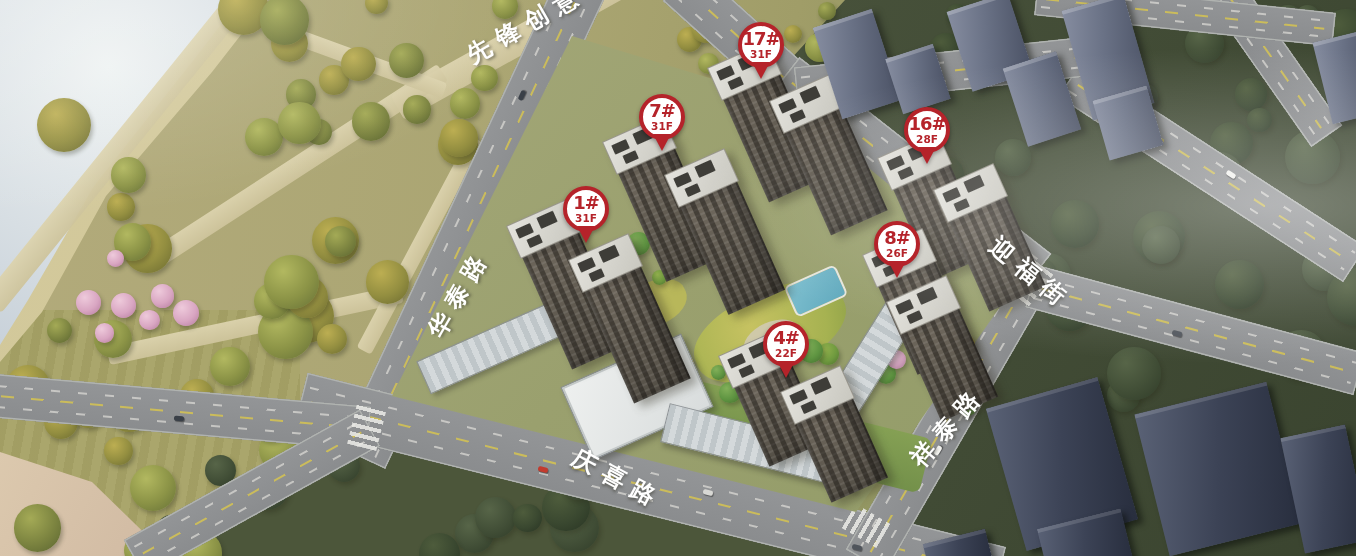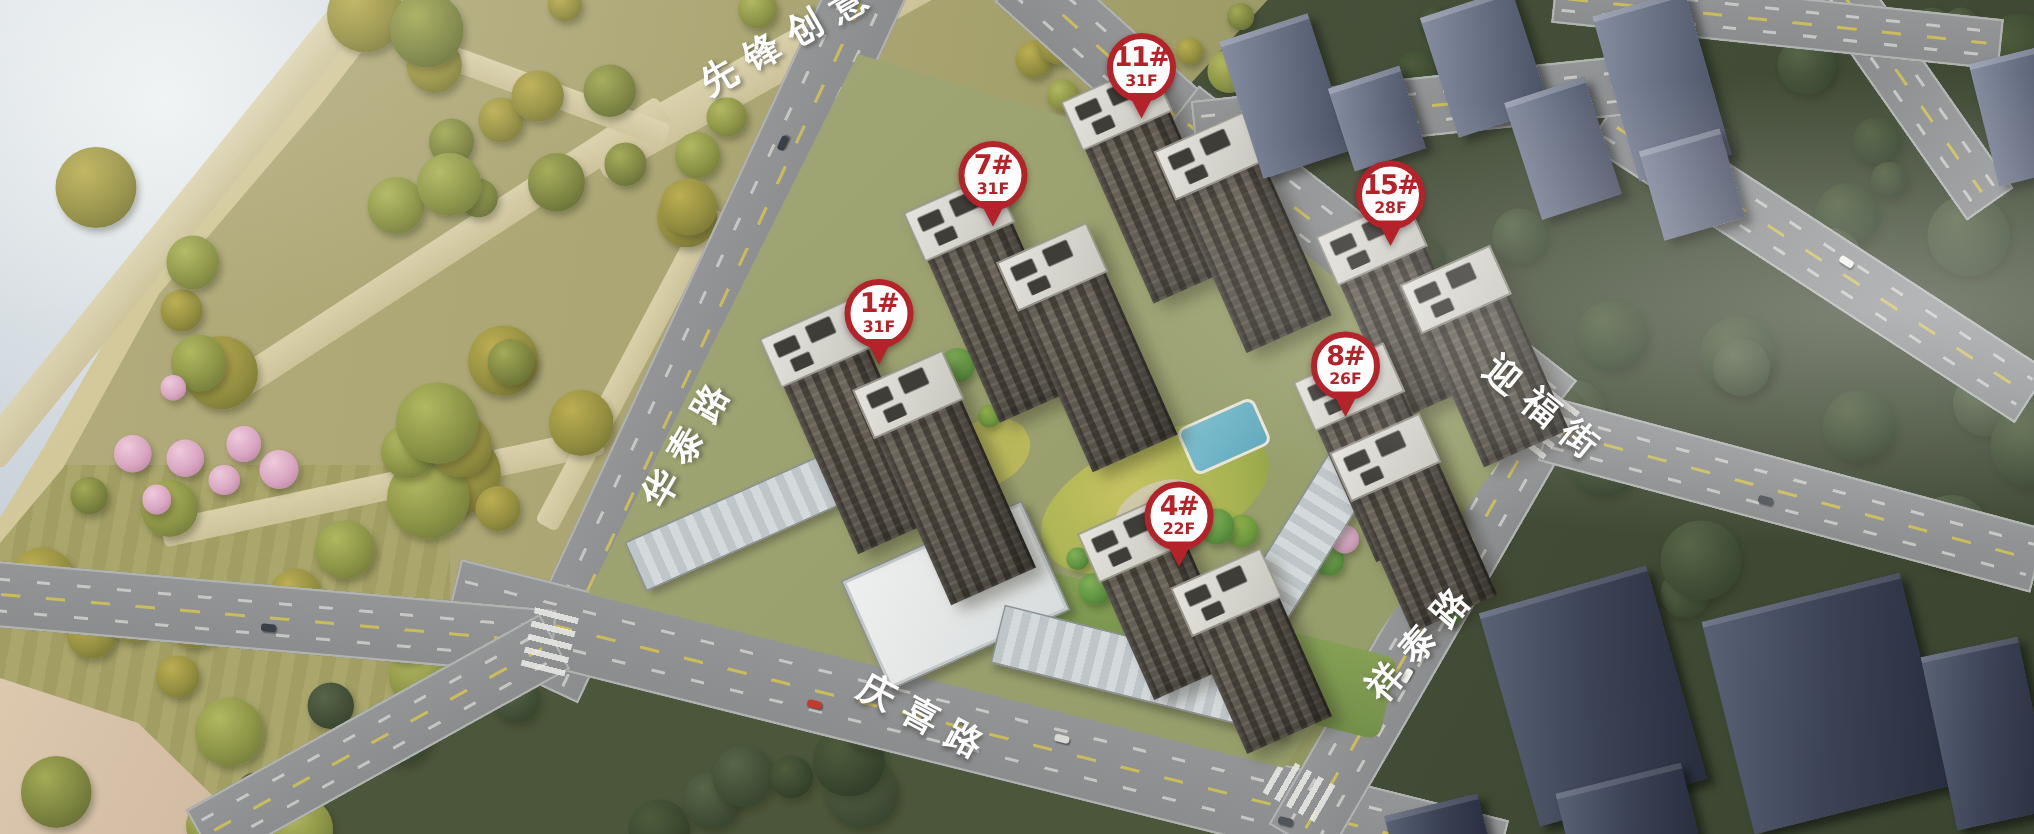--- a/index.html
+++ b/index.html
@@ -477,26 +477,26 @@
       </div>
       <div class="pin" style="left: 897px; top: 221px; transform: translateX(-50%);">
         <div class="pin-c">
           <div class="pin-n">8#</div>
           <div class="pin-f">26F</div>
         </div>
         <div class="pin-t"></div>
       </div>
       <div class="pin" style="left: 761px; top: 22px; transform: translateX(-50%);">
         <div class="pin-c">
-          <div class="pin-n">11#</div>
+          <div class="pin-n">17#</div>
           <div class="pin-f">31F</div>
         </div>
         <div class="pin-t"></div>
       </div>
       <div class="pin" style="left: 927px; top: 107px; transform: translateX(-50%);">
         <div class="pin-c">
-          <div class="pin-n">15#</div>
+          <div class="pin-n">16#</div>
           <div class="pin-f">28F</div>
         </div>
         <div class="pin-t"></div>
       </div>
     </div>
 </div>
 
 </body></html>

